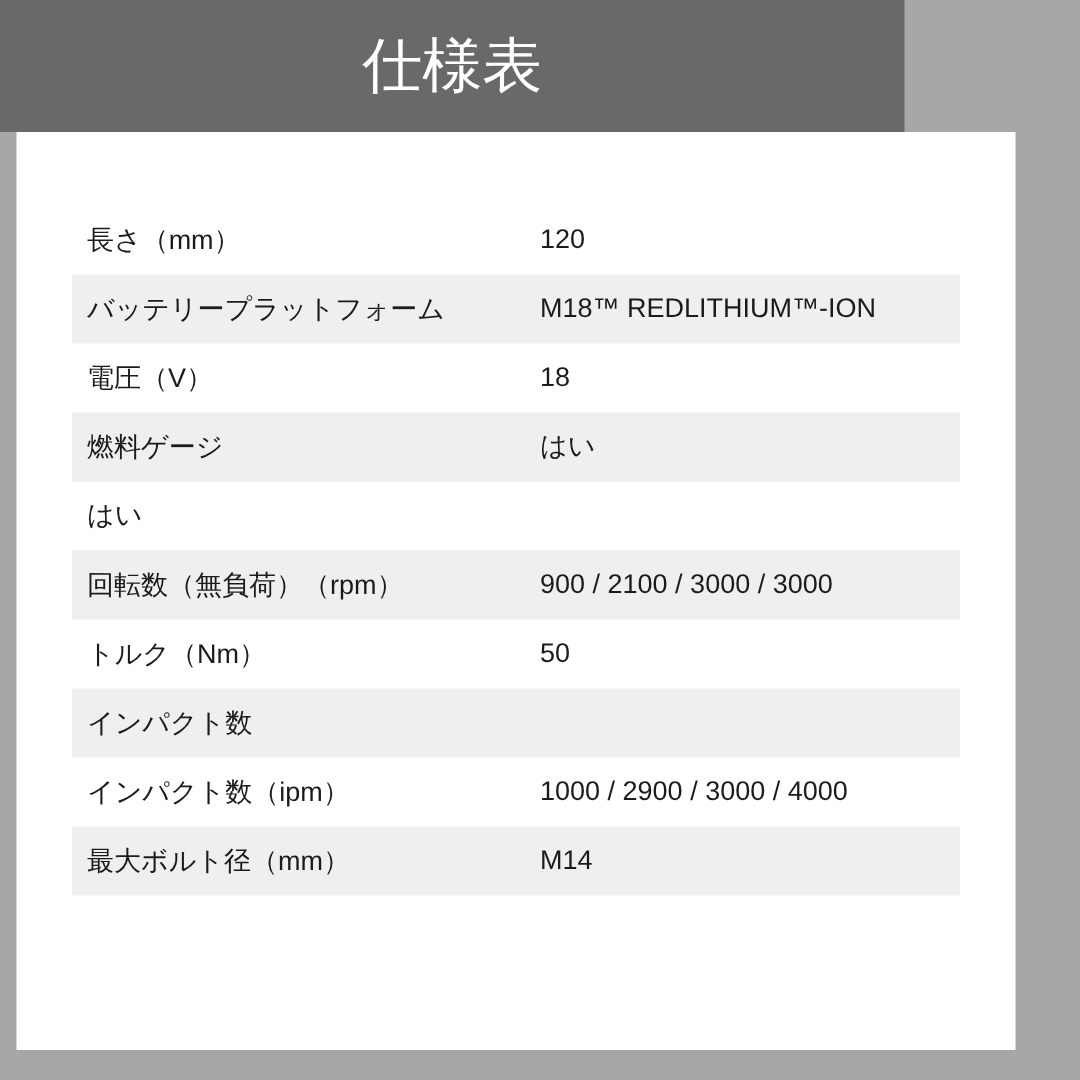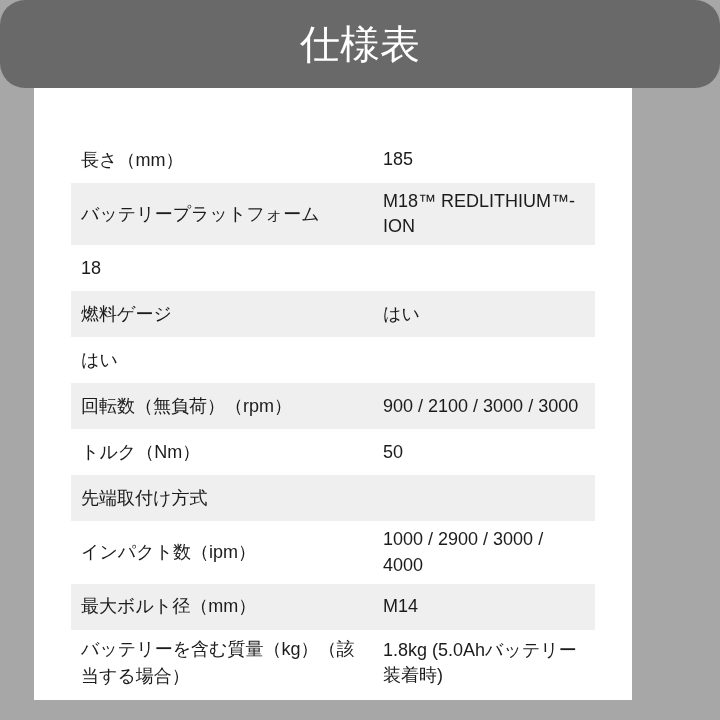--- a/index.html
+++ b/index.html
@@ -11,33 +11,33 @@
     --title-text:#ffffff;
   }
   *{margin:0;padding:0;box-sizing:border-box;}
   html,body{width:720px;height:720px;overflow:hidden;}
   body{
     background:var(--page-bg);
     font-family:"Liberation Sans","DejaVu Sans",sans-serif;
     color:var(--text);
   }
   .header{
-    width:720px;height:88px;
+    width:603px;height:88px;
     background:var(--header-bg);
-    display:flex;align-items:center;justify-content:center;border-radius:25px;
+    display:flex;align-items:center;justify-content:center;
   }
   .title{
     color:var(--title-text);
     font-size:40px;
     font-weight:400;
     line-height:1;
   }
   .panel{
-    margin:0 34px;
-    width:598px;height:612px;
+    margin:0 11px;
+    width:666px;height:612px;
     background:var(--panel-bg);
     padding:49px 37px 30px 37px;
   }
   .spec-table{
     width:100%;
     display:flex;
     flex-direction:column;
   }
   .row{
     display:flex;
@@ -66,29 +66,30 @@
 <body>
 
 <div class="header">
   <div class="title">仕様表</div>
 </div>
 
 <div class="panel">
   <div class="spec-table">
   <div class="row">
     <div class="label">長さ（mm）</div>
-    <div class="value">185</div>
+    <div class="value">120</div>
   </div>
 
   <div class="row stripe">
     <div class="label">バッテリープラットフォーム</div>
     <div class="value">M18™ REDLITHIUM™-ION</div>
   </div>
 
   <div class="row">
+    <div class="label">電圧（V）</div>
     <div class="value">18</div>
   </div>
 
   <div class="row stripe">
     <div class="label">燃料ゲージ</div>
     <div class="value">はい</div>
   </div>
 
   <div class="row">
     <div class="value">はい</div>
@@ -98,31 +99,27 @@
     <div class="label">回転数（無負荷）（rpm）</div>
     <div class="value">900 / 2100 / 3000 / 3000</div>
   </div>
 
   <div class="row">
     <div class="label">トルク（Nm）</div>
     <div class="value">50</div>
   </div>
 
   <div class="row stripe">
-    <div class="label">先端取付け方式</div>
+    <div class="label">インパクト数</div>
   </div>
 
   <div class="row">
     <div class="label">インパクト数（ipm）</div>
     <div class="value">1000 / 2900 / 3000 / 4000</div>
   </div>
 
   <div class="row stripe">
     <div class="label">最大ボルト径（mm）</div>
     <div class="value">M14</div>
   </div>
 
-  <div class="row">
-    <div class="label">バッテリーを含む質量（kg）（該当する場合）</div>
-    <div class="value">1.8kg (5.0Ahバッテリー装着時)</div>
-  </div>
 </div>
 </div>
 
 </body></html>

